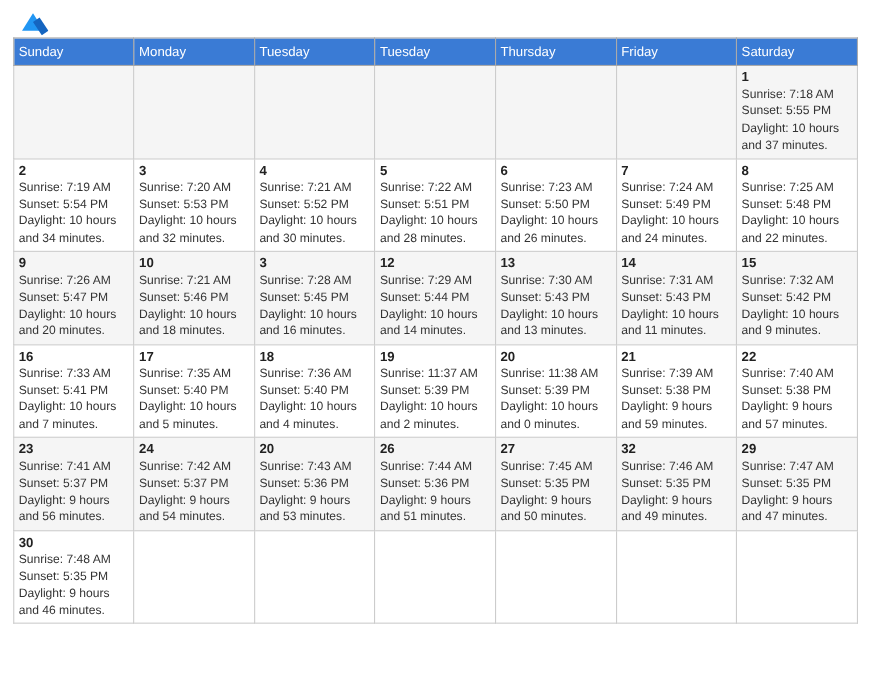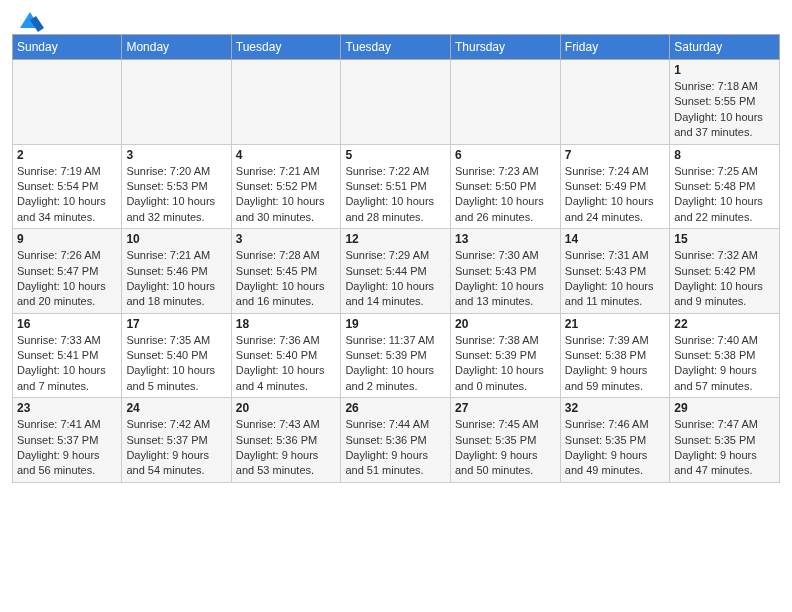--- a/index.html
+++ b/index.html
@@ -256,21 +256,21 @@
 Daylight: 10 hours and 4 minutes.</div>
           </td>
           <td>
             <span class="day-number">19</span>
             <div class="day-info">Sunrise: 11:37 AM
 Sunset: 5:39 PM
 Daylight: 10 hours and 2 minutes.</div>
           </td>
           <td>
             <span class="day-number">20</span>
-            <div class="day-info">Sunrise: 7:38 AM
+            <div class="day-info">Sunrise: 11:38 AM
 Sunset: 5:39 PM
 Daylight: 10 hours and 0 minutes.</div>
           </td>
           <td>
             <span class="day-number">21</span>
             <div class="day-info">Sunrise: 7:39 AM
 Sunset: 5:38 PM
 Daylight: 9 hours and 59 minutes.</div>
           </td>
           <td>
@@ -316,16 +316,30 @@
             <div class="day-info">Sunrise: 7:46 AM
 Sunset: 5:35 PM
 Daylight: 9 hours and 49 minutes.</div>
           </td>
           <td>
             <span class="day-number">29</span>
             <div class="day-info">Sunrise: 7:47 AM
 Sunset: 5:35 PM
 Daylight: 9 hours and 47 minutes.</div>
           </td>
+        </tr>
+        <tr>
+          <td>
+            <span class="day-number">30</span>
+            <div class="day-info">Sunrise: 7:48 AM
+Sunset: 5:35 PM
+Daylight: 9 hours and 46 minutes.</div>
+          </td>
+          <td class="empty-cell"></td>
+          <td class="empty-cell"></td>
+          <td class="empty-cell"></td>
+          <td class="empty-cell"></td>
+          <td class="empty-cell"></td>
+          <td class="empty-cell"></td>
         </tr>
       </tbody>
   </table>
 </div>
 
 </body></html>

